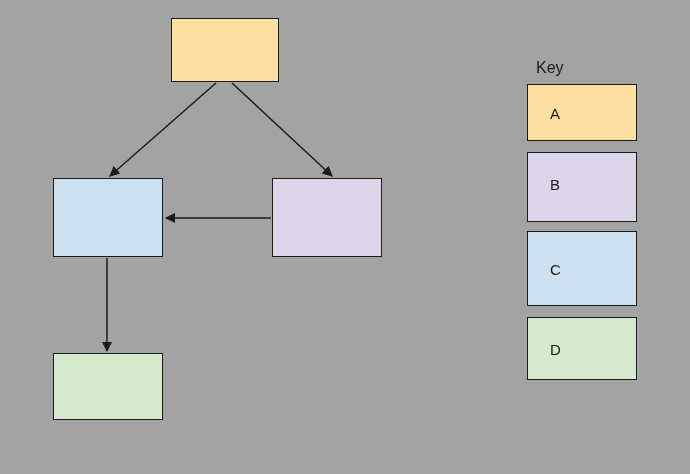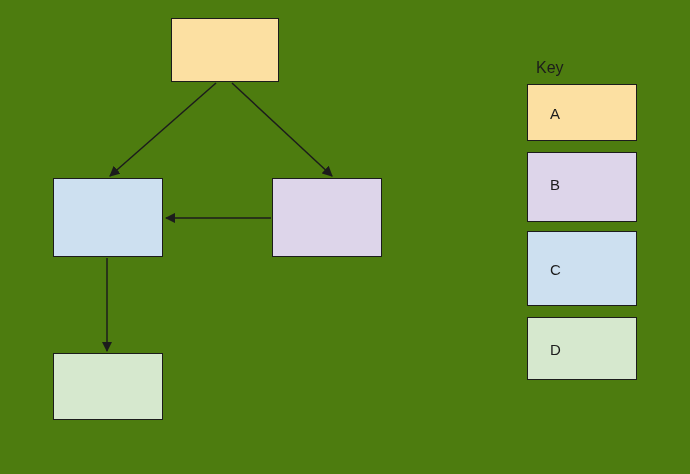--- a/index.html
+++ b/index.html
@@ -67,21 +67,21 @@
     position: absolute;
     font-size: 15px;
     color: #1c1c1c;
     line-height: 1;
     user-select: none;
   }
 </style>
 </head>
 <body>
 
-<div id="canvas" style="width: 690px; height: 474px; background: #4d7c0f;">
+<div id="canvas" style="width: 690px; height: 474px; background: #a3a3a3;">
 
   <svg id="edge-layer" viewBox="0 0 690 474" xmlns="http://www.w3.org/2000/svg">
     <defs>
       <marker id="arrowhead" viewBox="0 0 10 10" refX="9" refY="5" markerWidth="7" markerHeight="7" orient="auto-start-reverse">
         <path d="M 0 0 L 10 5 L 0 10 z" fill="#1c1c1c"></path>
       </marker>
     </defs>
     <g id="edge-group">
         <path class="edge-path" d="M 216 83 L 110 176" stroke="#1c1c1c" marker-end="url(#arrowhead)"></path>
         <path class="edge-path" d="M 232 83 L 332 176" stroke="#1c1c1c" marker-end="url(#arrowhead)"></path>

